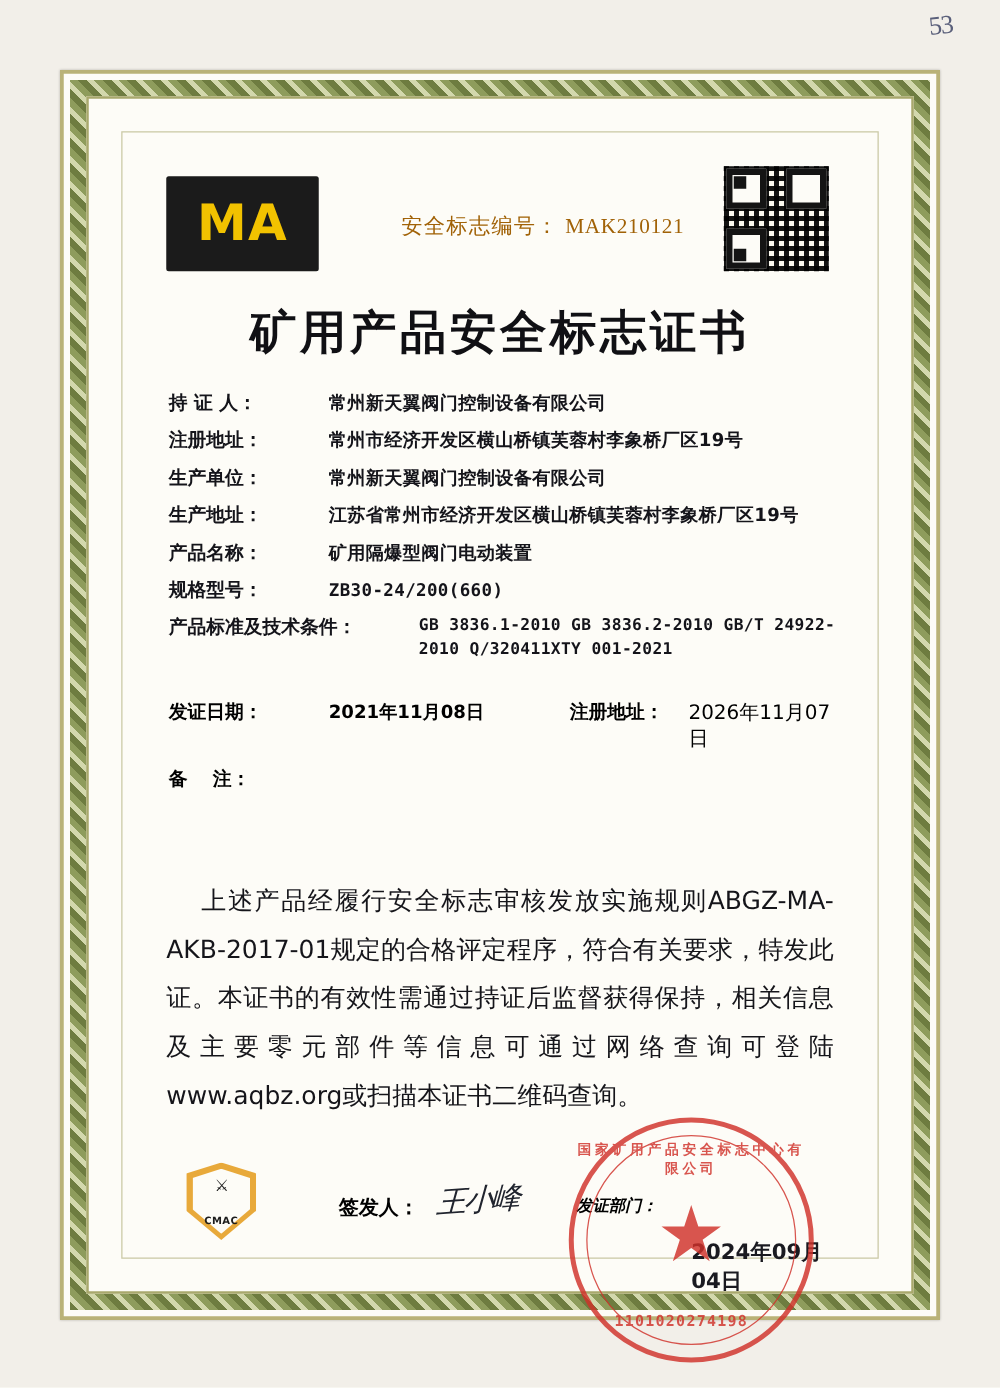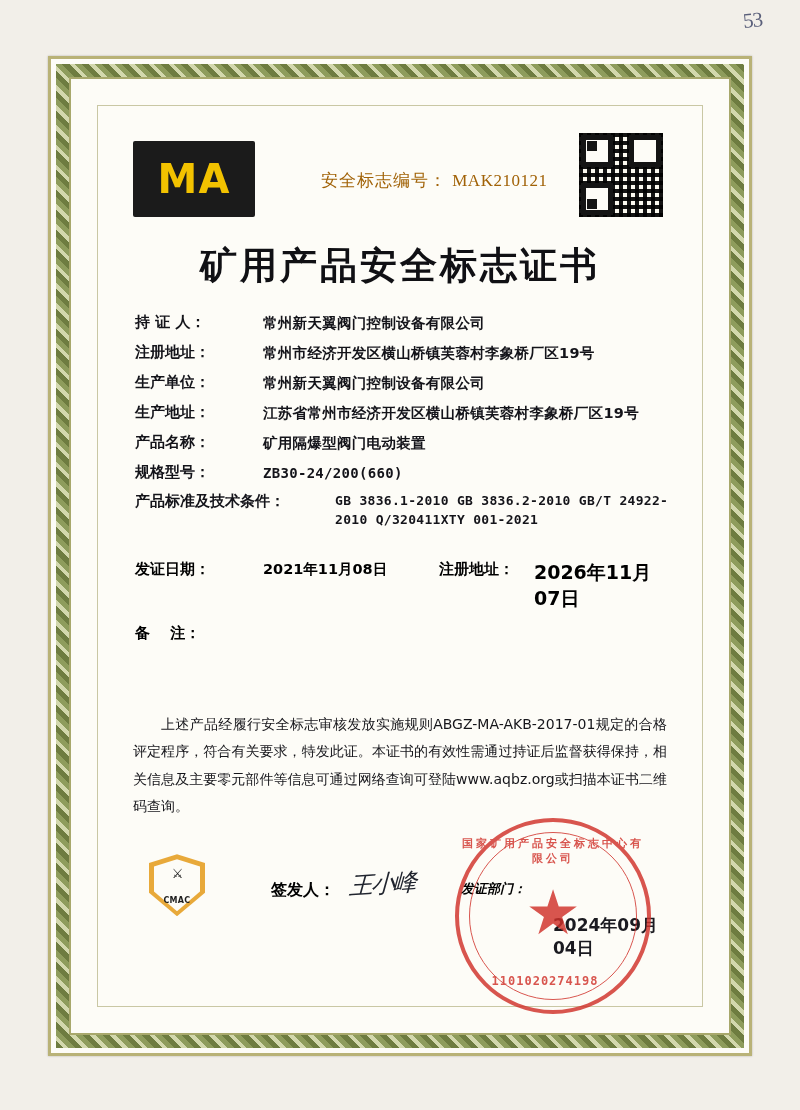--- a/index.html
+++ b/index.html
@@ -235,37 +235,37 @@
     width: 200px;
   }
   .date-label2 {
     font-weight: bold;
     font-size: 15px;
     margin-left: 10px;
     white-space: nowrap;
   }
   .date-value2 {
     font-family: "DejaVu Sans", sans-serif;
-    font-weight: bold;
-    font-size: 19px;
+    font-weight: normal;
+    font-size: 16px;
     margin-left: 20px;
   }
 
   .remark-row {
     display: flex;
     margin-top: 12px;
     font-size: 15px;
   }
   .remark-row .field-label { font-weight: bold; }
 
   
   .statement {
     margin-top: 68px;
     font-family: "DejaVu Sans", sans-serif;
-    font-size: 14px;
+    font-size: 20px;
     line-height: 1.95;
     color: #15151a;
     text-align: justify;
     text-indent: 28px;
     padding: 0 2px;
   }
 
   
   .footer {
     position: relative;

